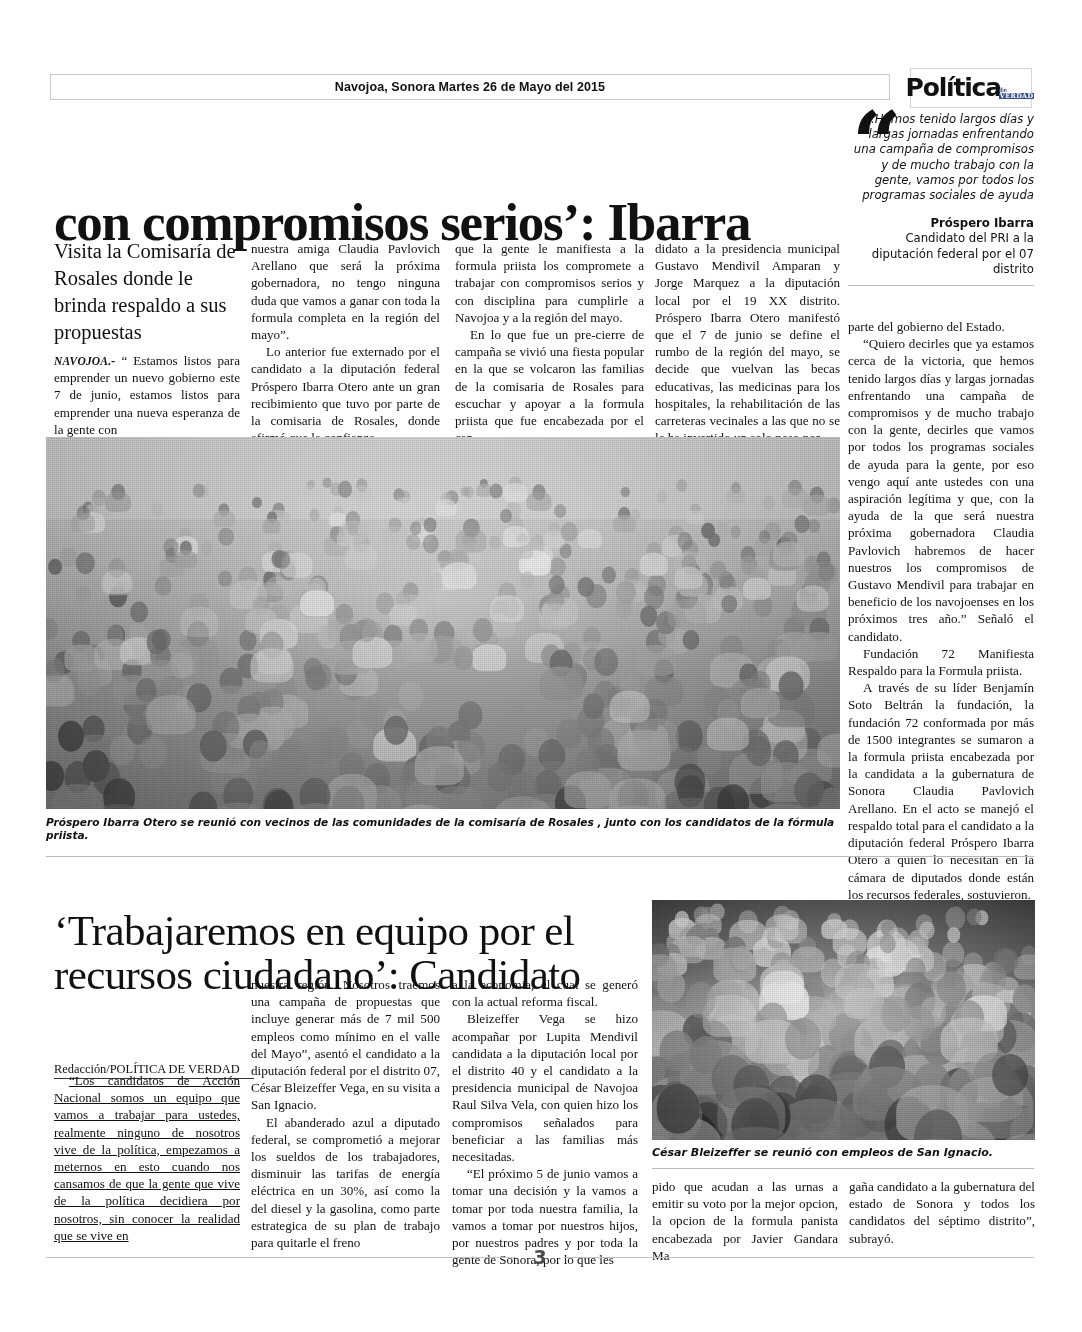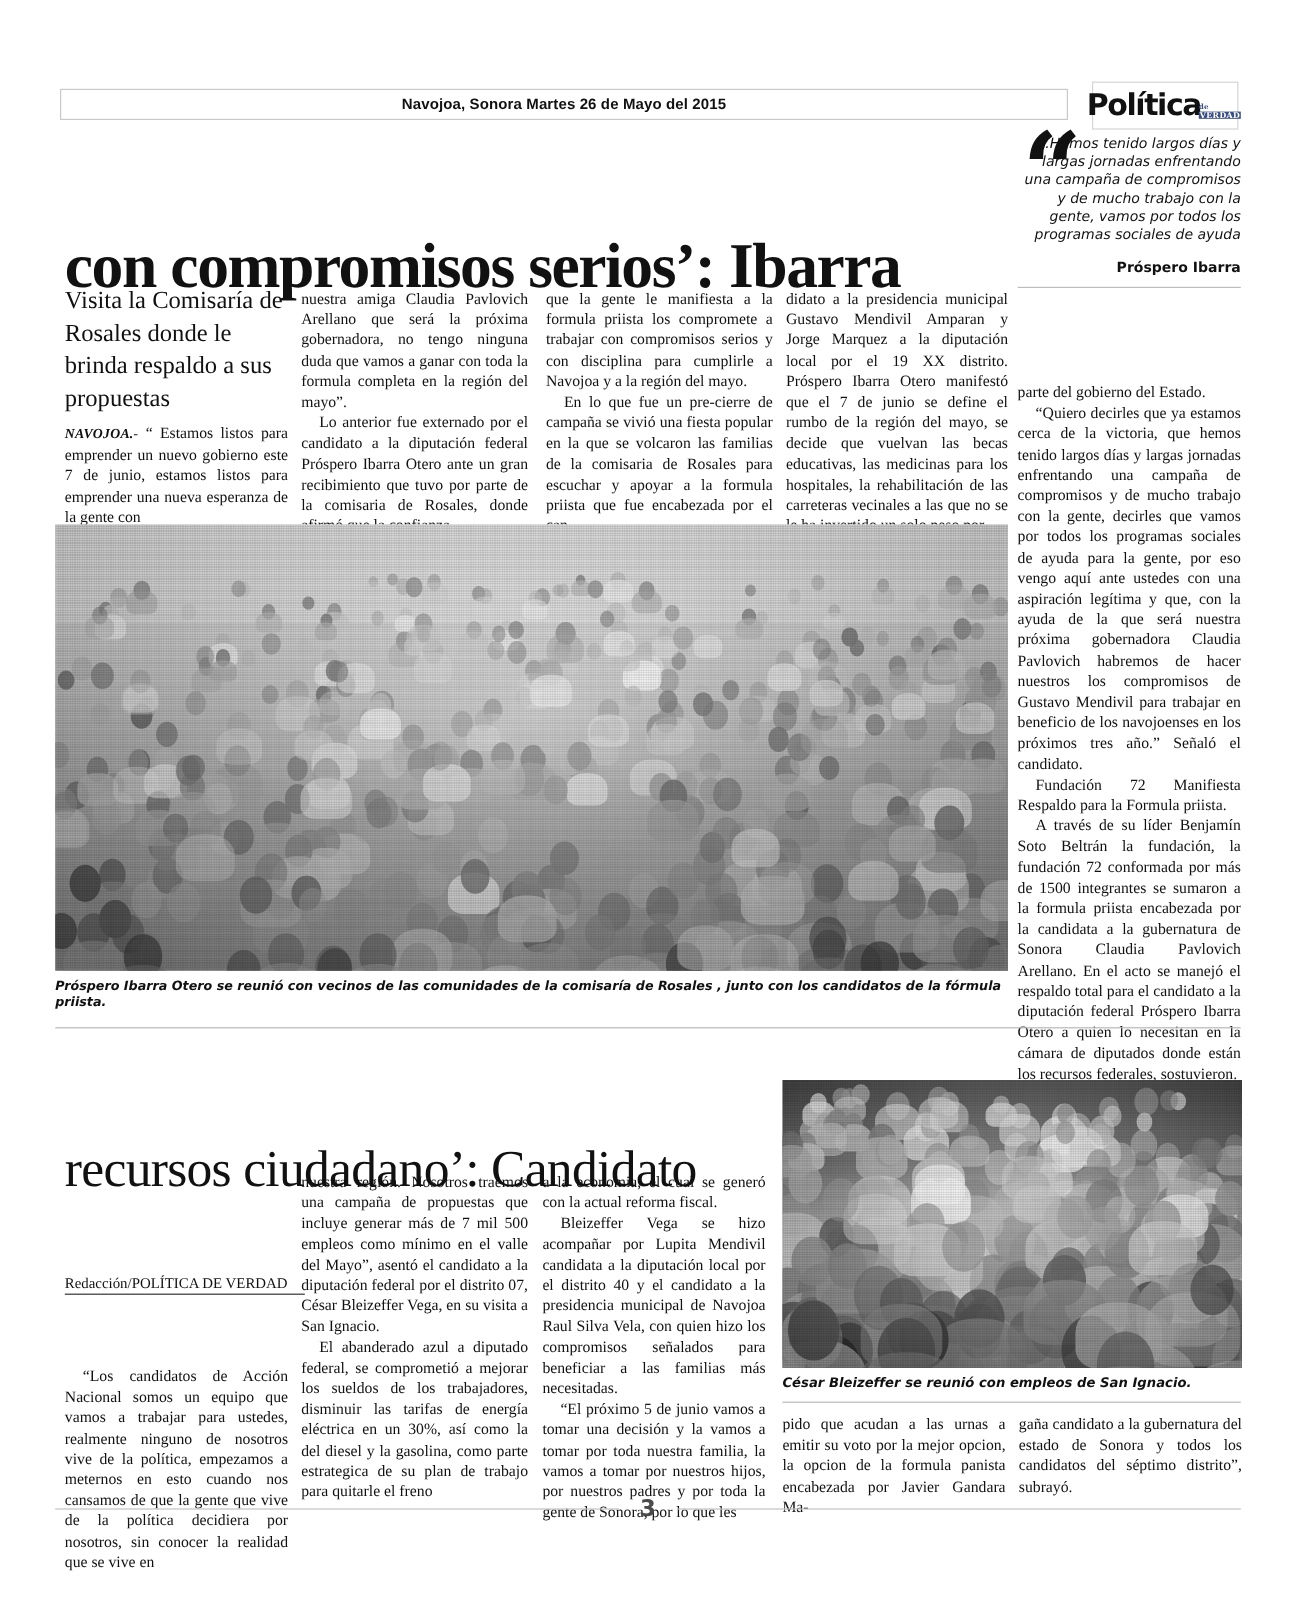--- a/index.html
+++ b/index.html
@@ -152,21 +152,21 @@
     font-family:"Liberation Serif", serif;
     font-size:16.6px;line-height:1.30;color:#111;
   }
   .byline2{
     position:absolute;left:54px;top:1062px;width:200px;
     font-family:"Liberation Serif", serif;
     font-size:12.4px;color:#111;
     border-bottom:1px solid #333;
     display:inline-block;padding-bottom:1px;
   }
-  #a2c1{left:54px;top:1138px;width:186px;}
+  #a2c1{left:54px;top:1072px;width:186px;text-decoration:underline;}
   #a2c2{left:251px;top:976px;width:189px;}
   #a2c3{left:452px;top:976px;width:186px;}
   #a2c4{left:652px;top:1178px;width:186px;}
   #a2c5{left:849px;top:1178px;width:186px;}
 
   
   .photo2{
     position:absolute;left:652px;top:900px;width:383px;height:240px;
     overflow:hidden;background:#bdbdbd;
   }
@@ -240,20 +240,21 @@
   <h1 class="head1">
     <br>
     <span>con compromisos serios’: Ibarra</span>
   </h1>
 
   <div class="pullquote">
     <span class="quote-mark">“</span>
     <p class="quote-text">...Hemos tenido largos días y largas jornadas enfrentando una campaña de compromisos y de mucho trabajo con la gente, vamos por todos los programas sociales de ayuda</p>
     <div class="quote-attrib">
       <span class="name">Próspero Ibarra</span>
+      <span>Candidato del PRI a la diputación federal por el 07 distrito</span>
     </div>
     <div class="quote-rule"></div>
   </div>
 
   <div class="deck">Visita la Comisaría de Rosales donde le brinda respaldo a sus propuestas</div>
 
   <div class="lede col">
     <p class="noind"><span class="dateline">NAVOJOA.-</span><span> “ Estamos listos para emprender un nuevo gobierno este 7 de junio, estamos listos para emprender una nueva esperanza de la gente con</span></p>
   </div>
 
@@ -785,21 +786,21 @@
         </div>
       <div class="grain"></div>
       <div class="vign"></div>
     </div>
   </div>
   <div class="cap1">Próspero Ibarra Otero se reunió con vecinos de las comunidades de la comisaría de Rosales , junto con los candidatos de la fórmula priista.</div>
 
   <div class="rule-wide" style="top:856px"></div>
 
   <h2 class="head2">
-    <br>
+    <span>‘Trabajaremos en equipo por el</span><br>
     <span>recursos ciudadano’: Candidato</span>
   </h2>
 
   <div class="byline2">Redacción/POLÍTICA DE VERDAD</div>
 
   <div class="col" id="a2c1">
     <p>“Los candidatos de Acción Nacional somos un equipo que vamos a trabajar para ustedes, realmente ninguno de nosotros vive de la política, empezamos a meternos en esto cuando nos cansamos de que la gente que vive de la política decidiera por nosotros, sin conocer la realidad que se vive en</p>
   </div>
   <div class="col" id="a2c2">
     <p class="noind">nuestra región. Nosotros traemos una campaña de propuestas que incluye generar más de 7 mil 500 empleos como mínimo en el valle del Mayo”, asentó el candidato a la diputación federal por el distrito 07, César Bleizeffer Vega, en su visita a San Ignacio.</p>

